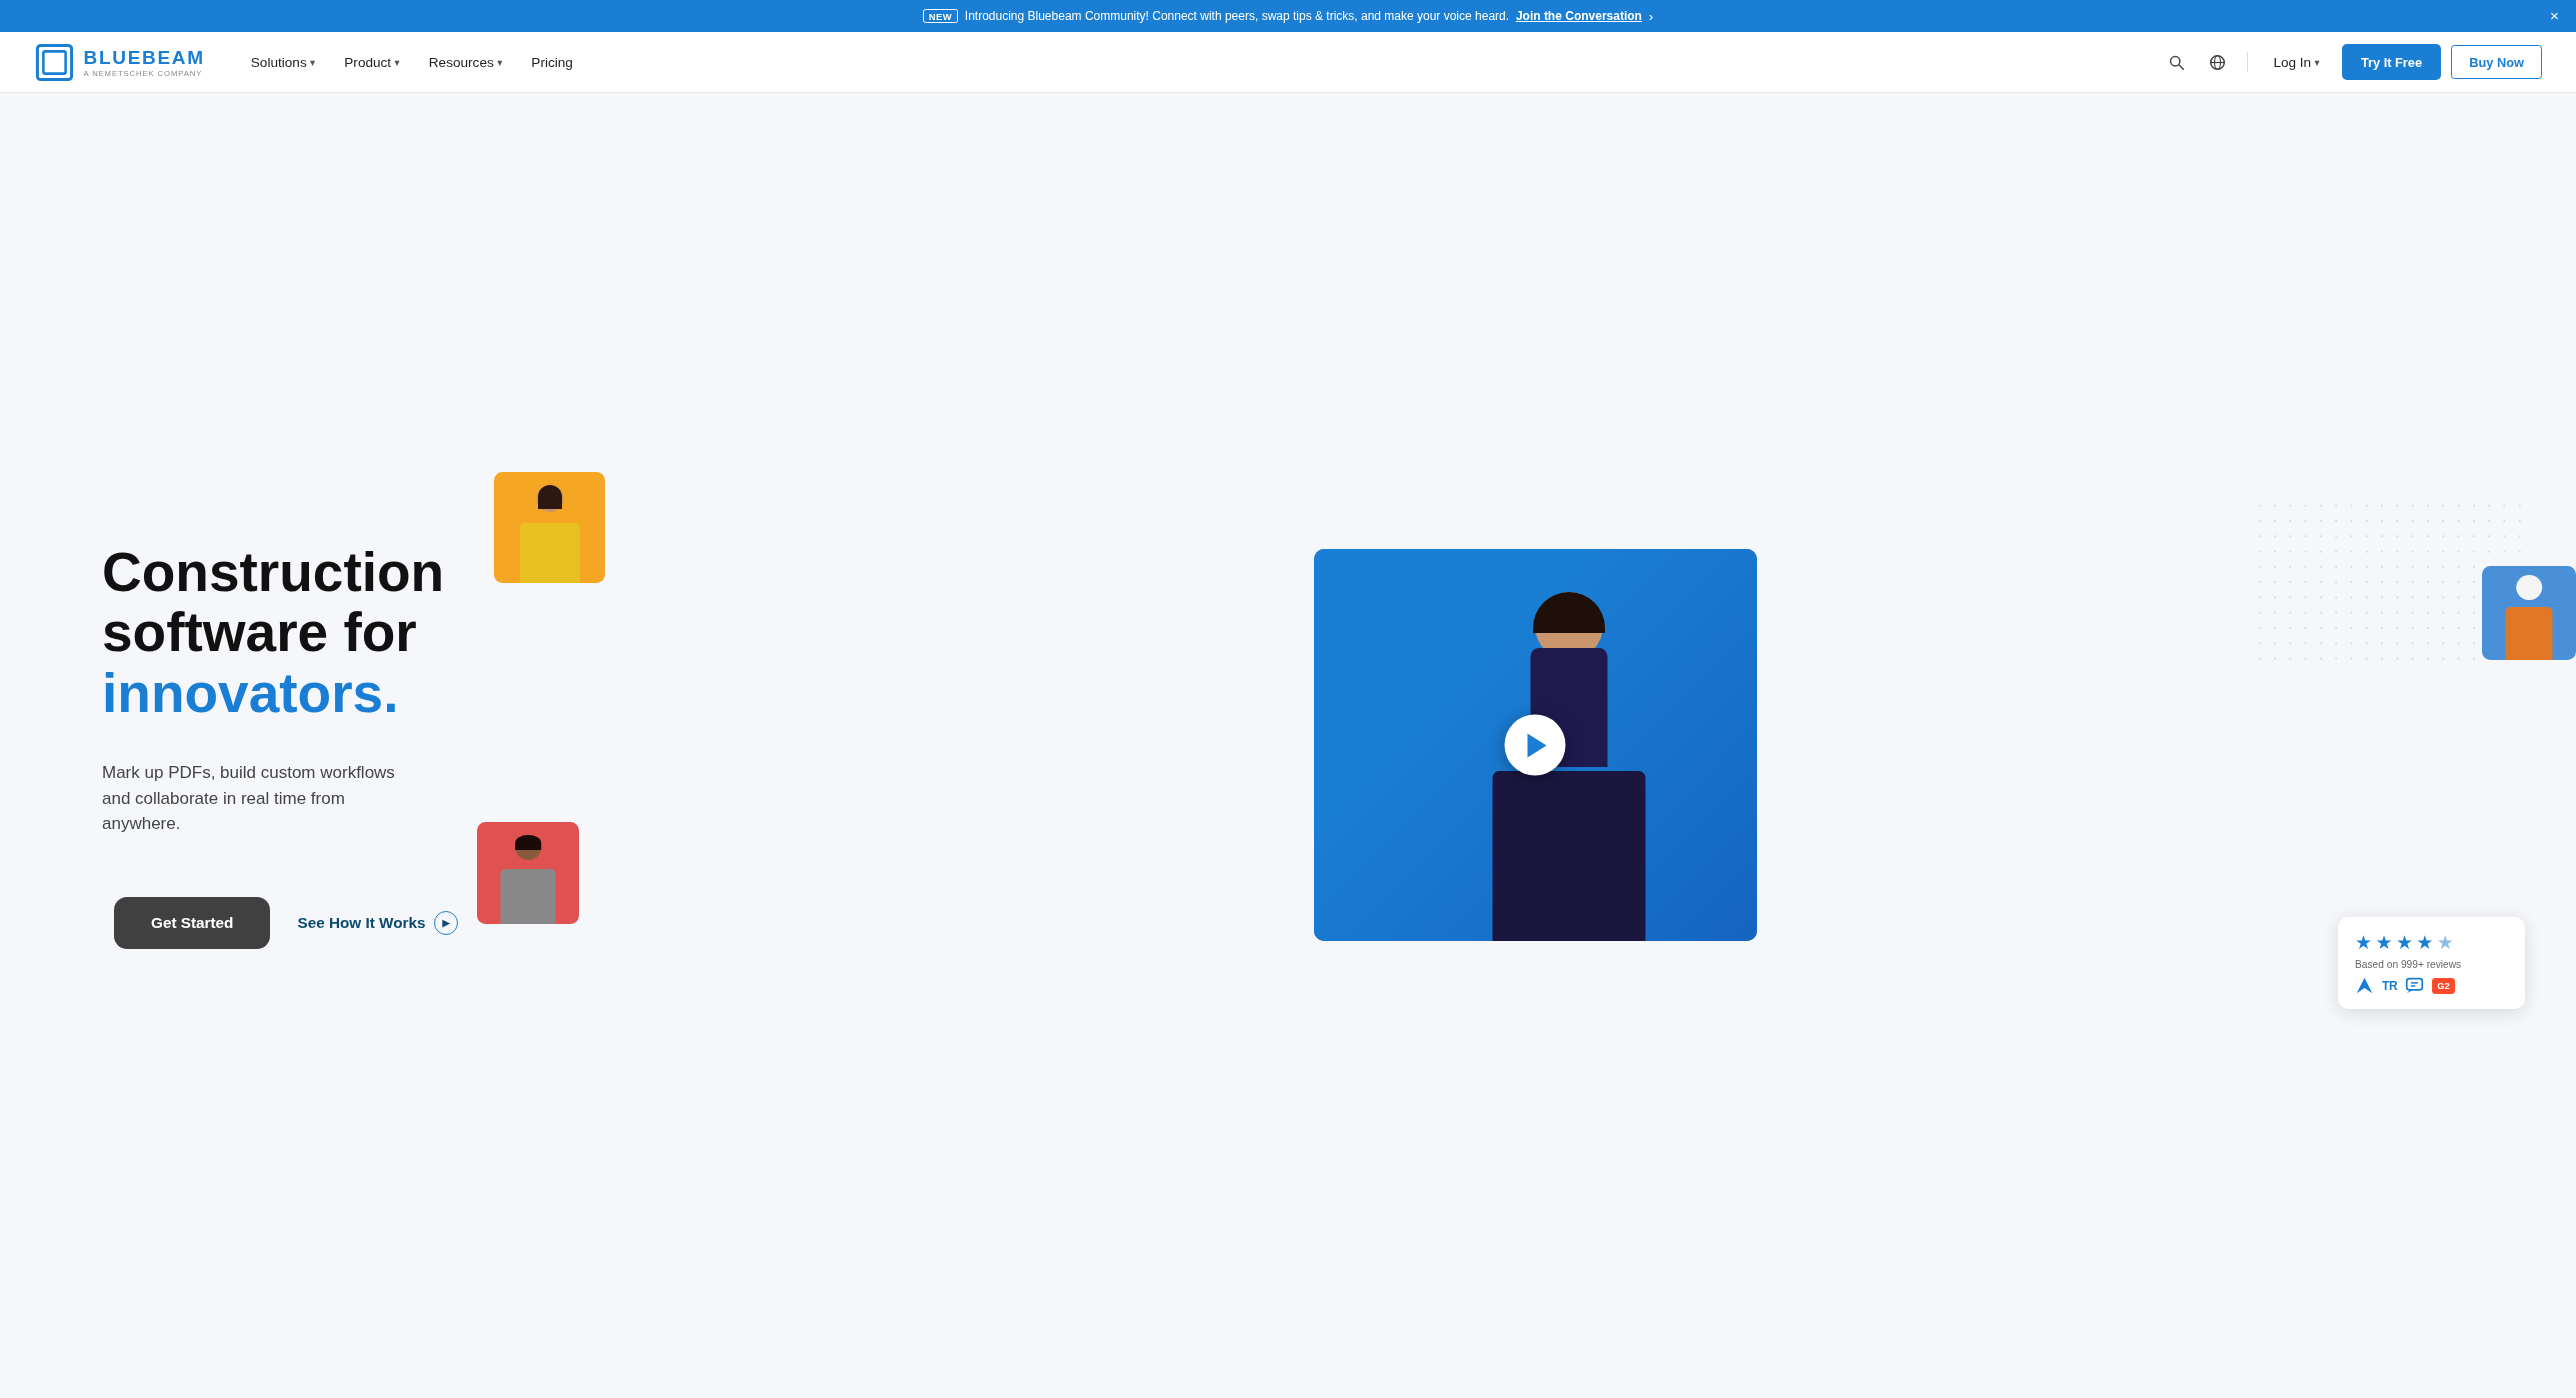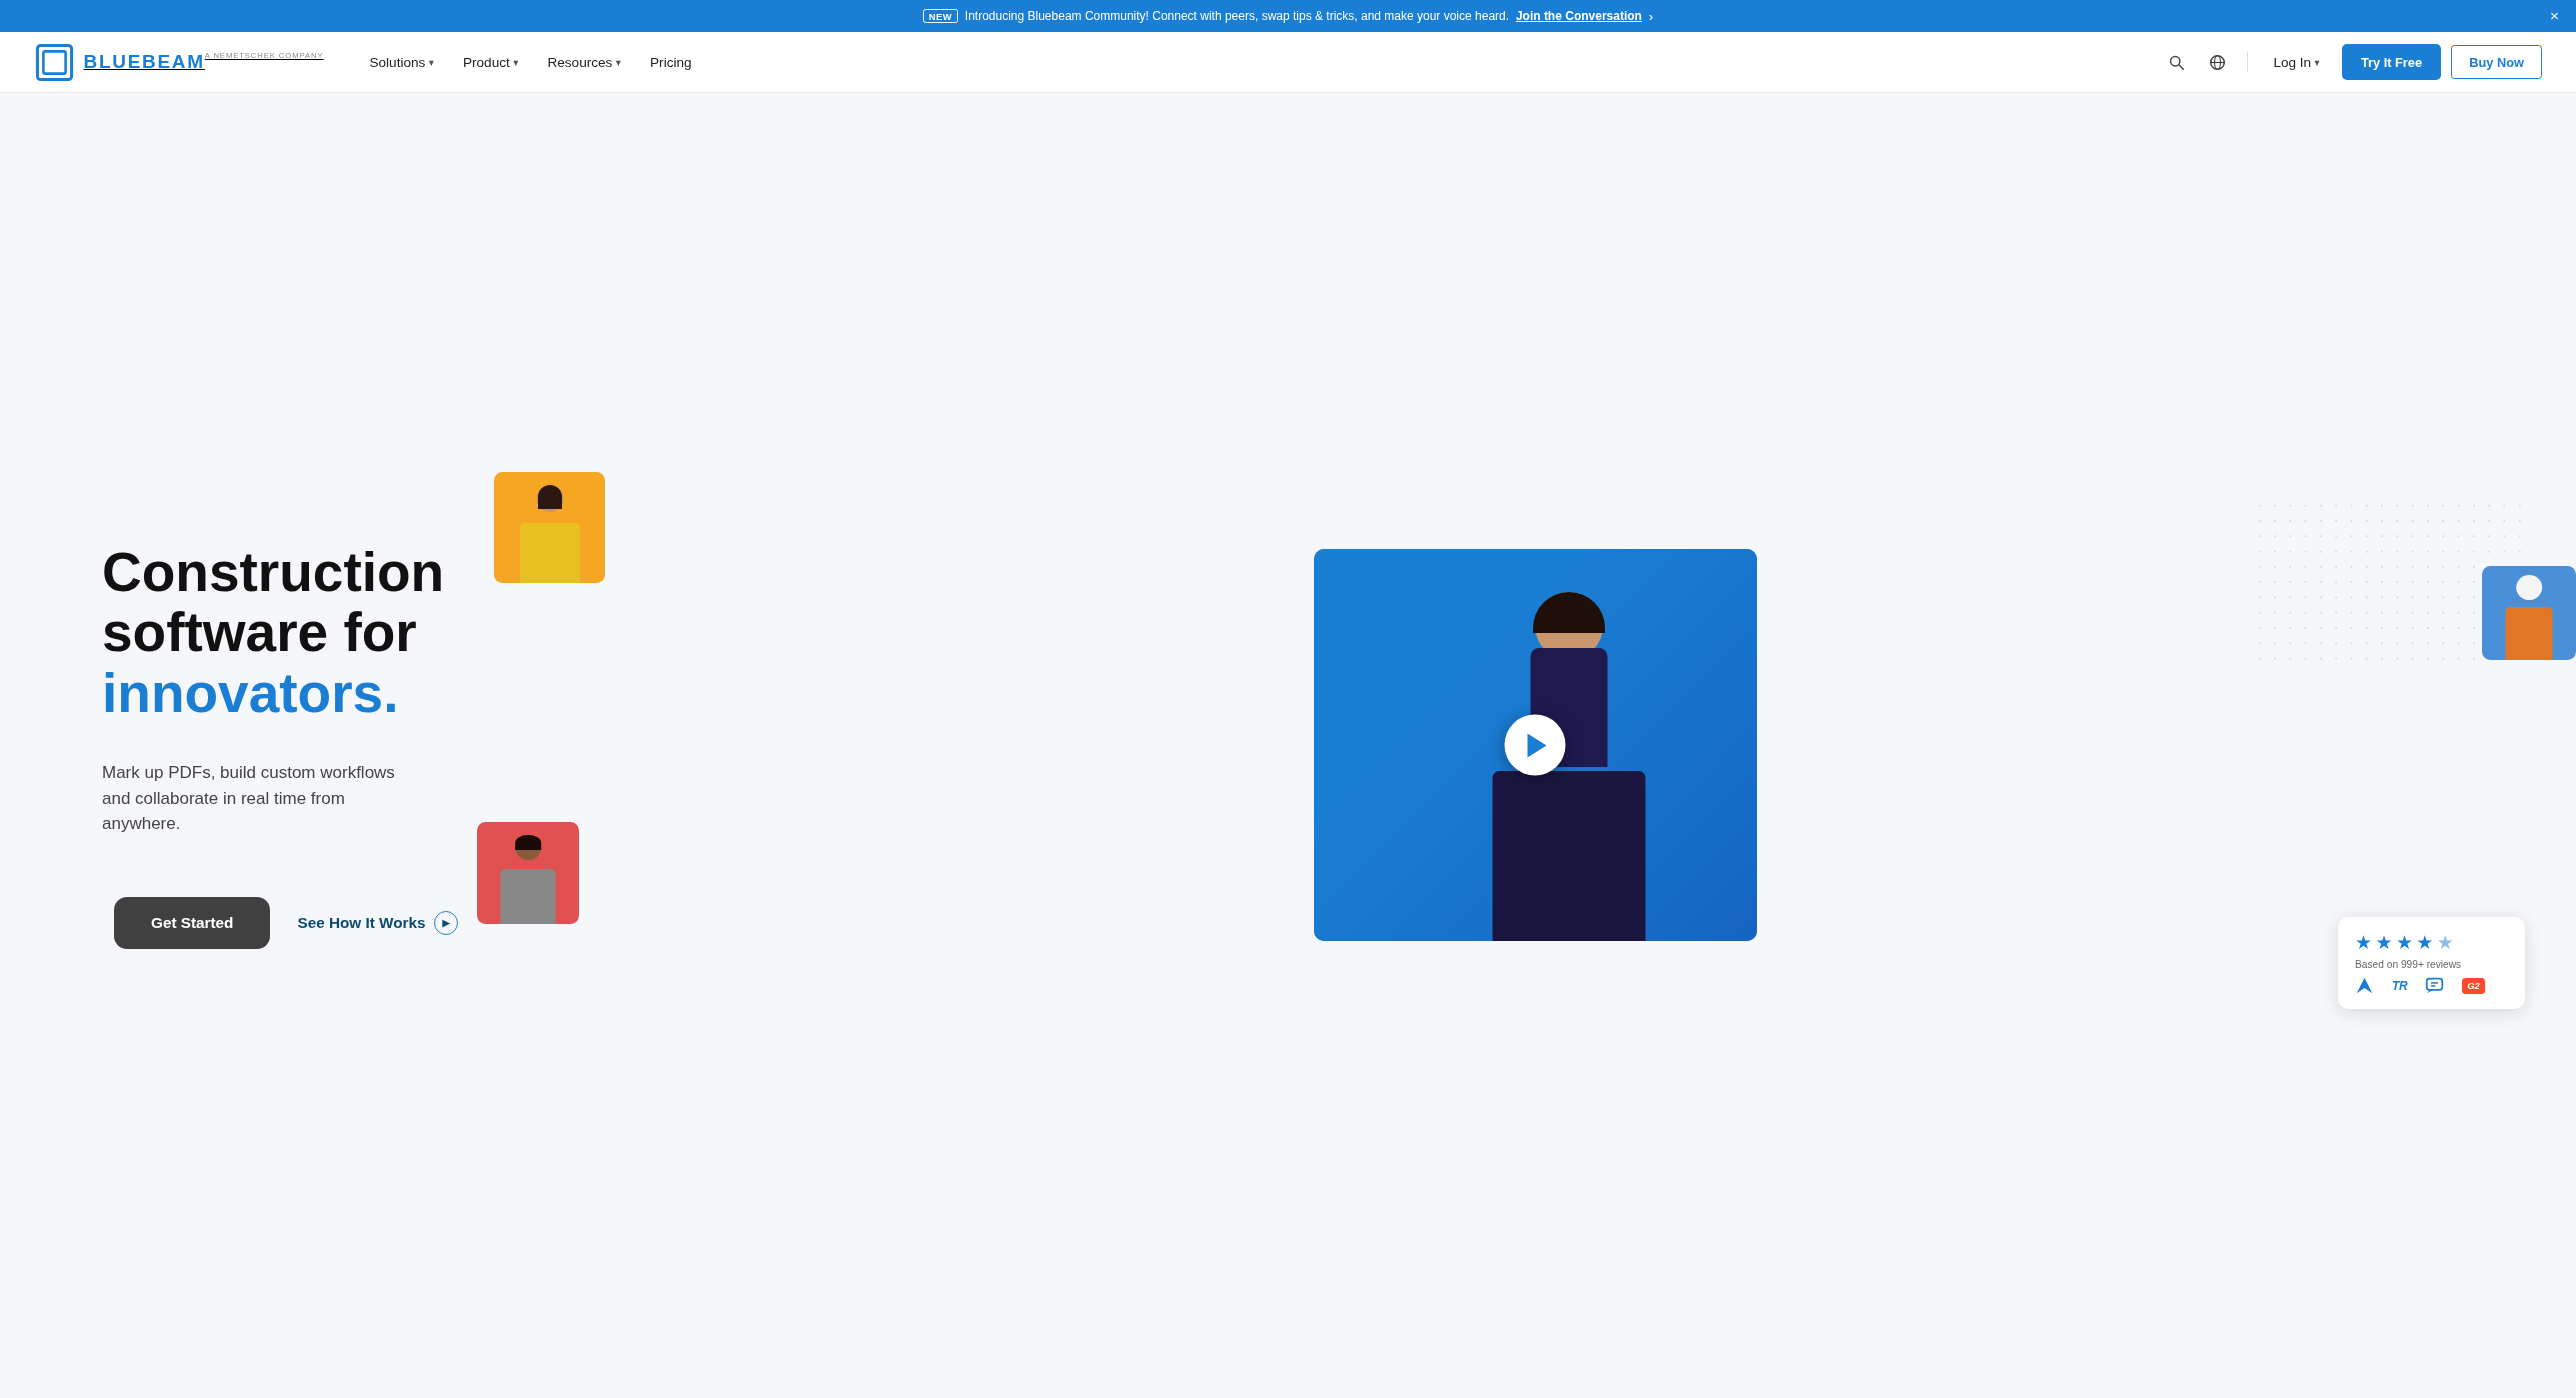--- a/index.html
+++ b/index.html
@@ -57,22 +57,21 @@
       margin-right: 34px;
       cursor: pointer;
     }
     .logo-icon {
       width: 41px;
       height: 41px;
       margin-right: 8.5px;
     }
     .logo-text {
       display: flex;
-      flex-direction: row;
-      text-decoration: underline;
+      flex-direction: column;
     }
     .logo-name {
       font-size: 19px;
       font-weight: 900;
       color: #1a7fd4;
       letter-spacing: 1.7px;
     }
     .logo-sub {
       font-size: 7.7px;
       color: #888;
@@ -335,22 +334,21 @@
     }
     .star { color: #1a7fd4; font-size: 19px; }
     .rating-text {
       font-size: 10.2px;
       color: #666;
       margin-bottom: 6.8px;
     }
     .review-logos {
       display: flex;
       align-items: center;
-      gap: 18px;
-      font-style: italic;
+      gap: 8px;
     }
     .review-logo-g2 {
       background: #ff492c;
       color: white;
       font-size: 9.4px;
       font-weight: 800;
       padding: 2.6px 5.1px;
       border-radius: 3.4px;
     }
   </style>

